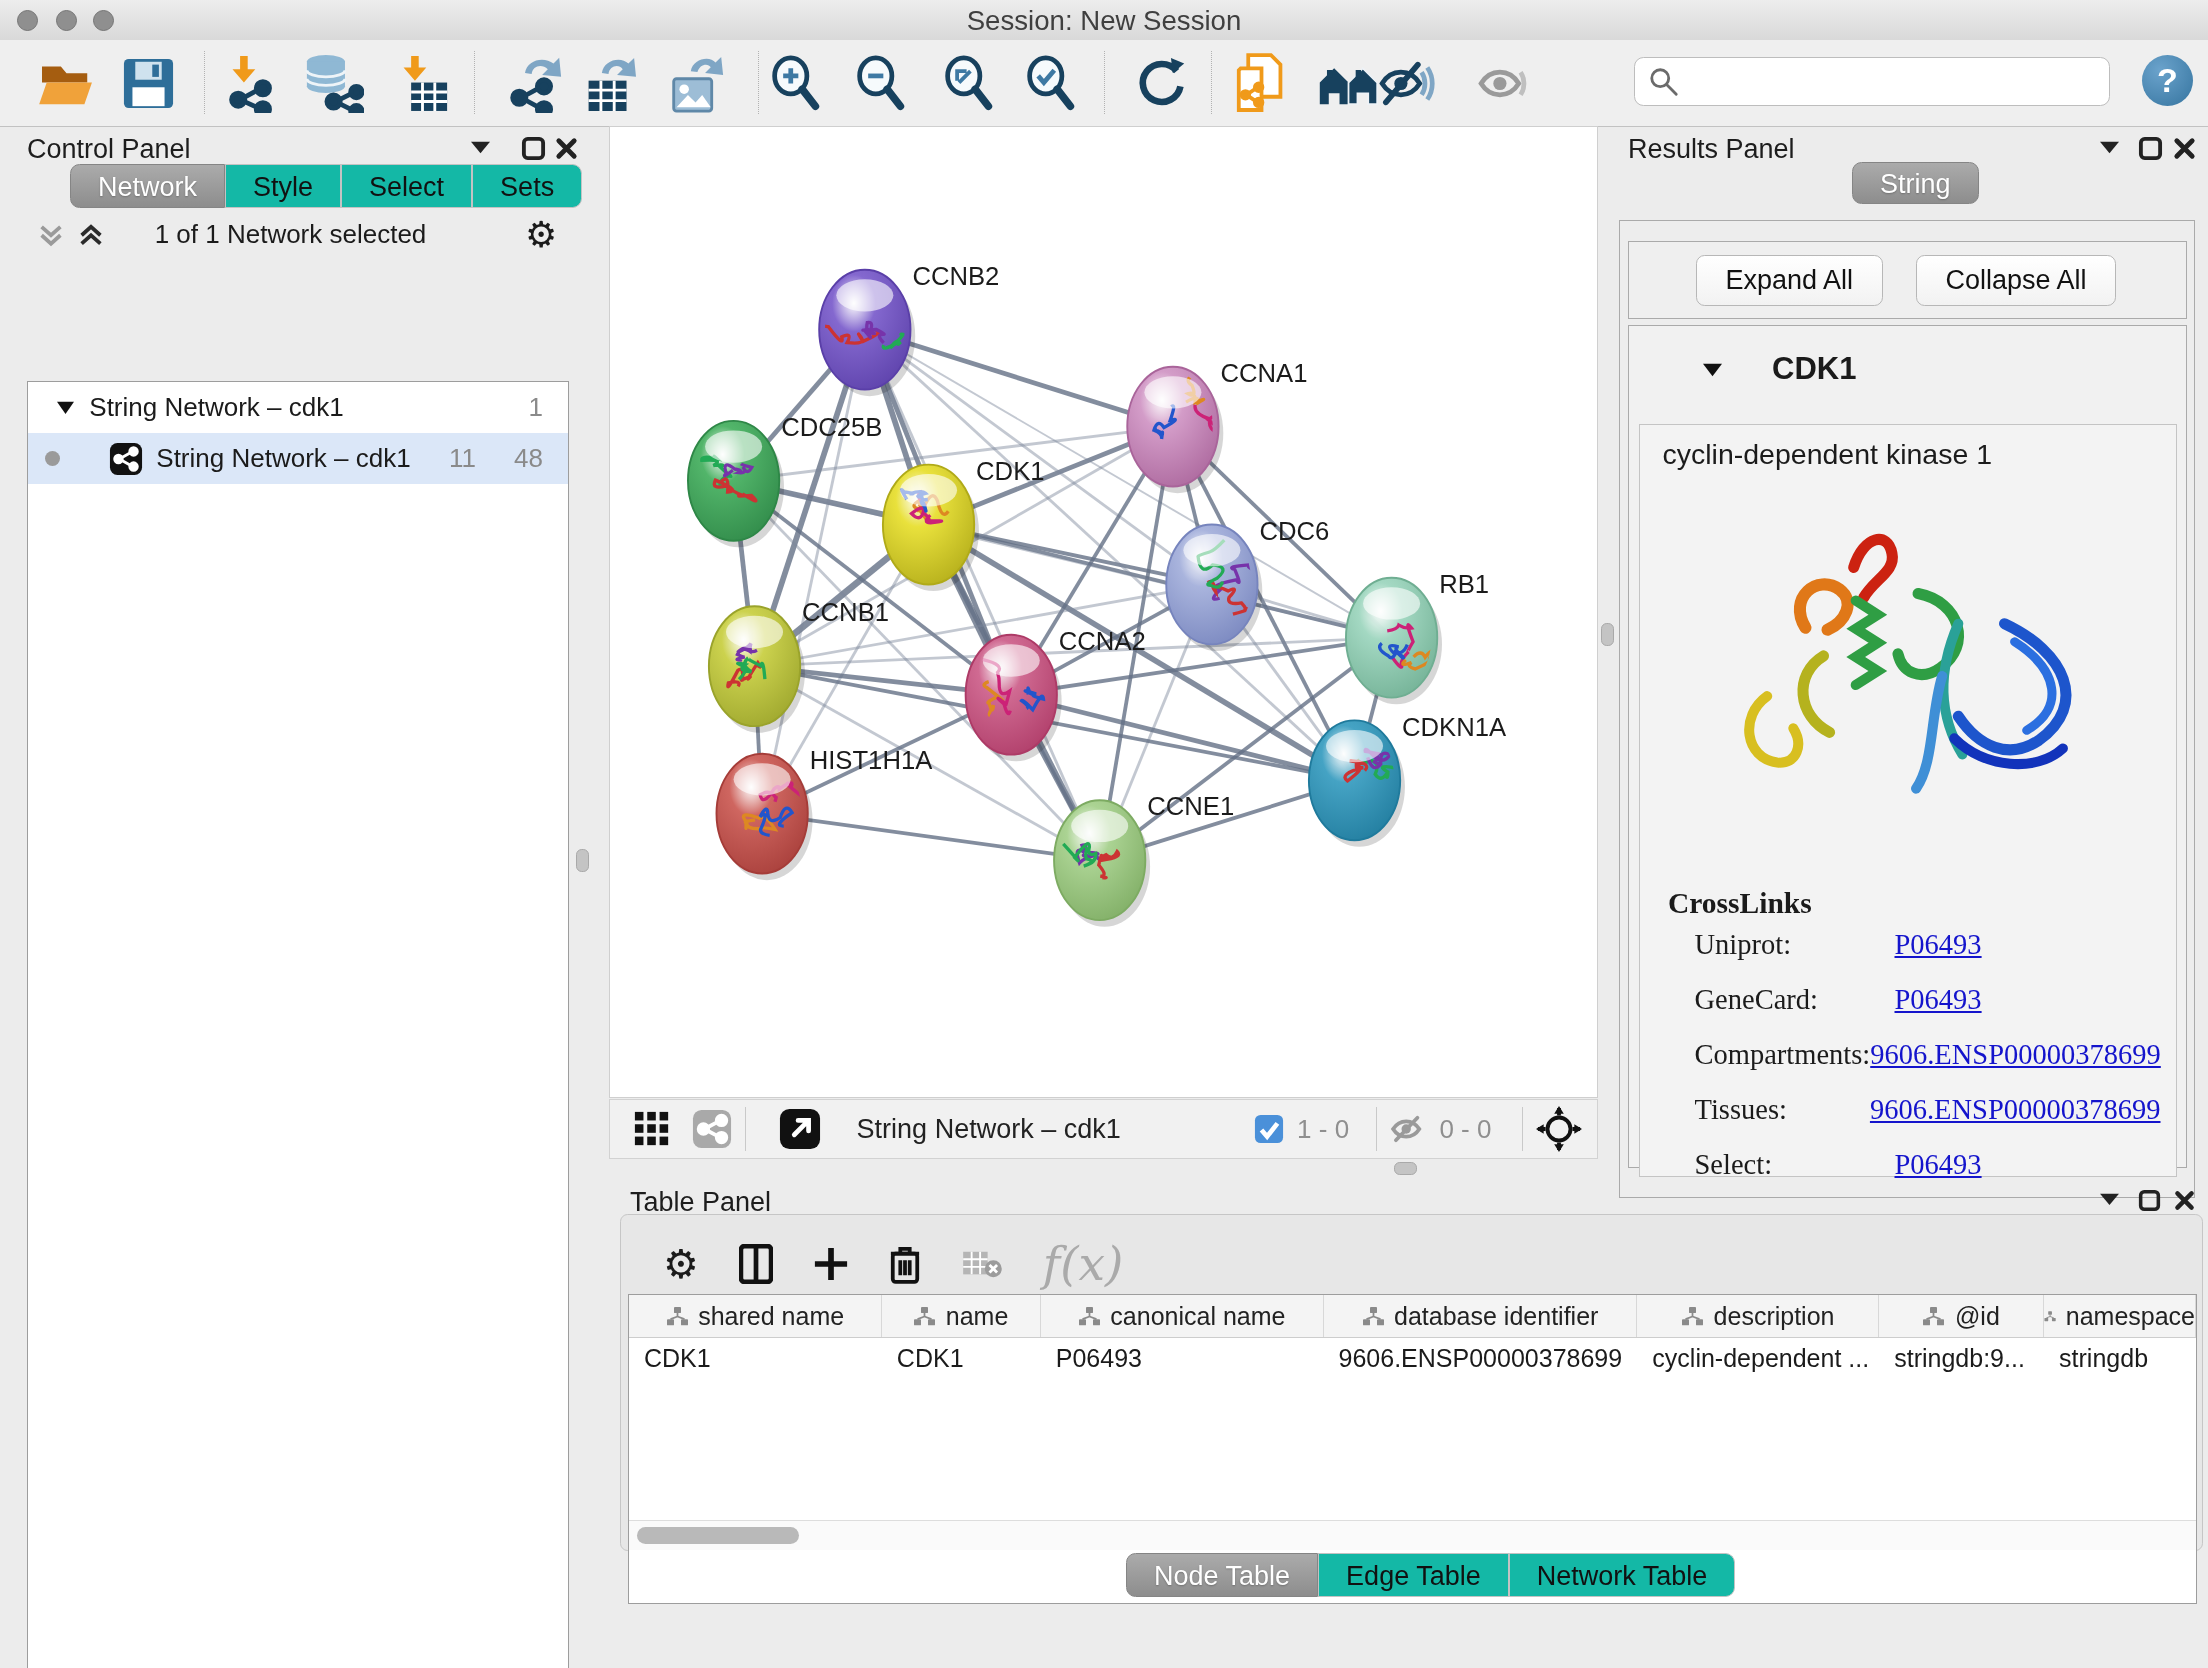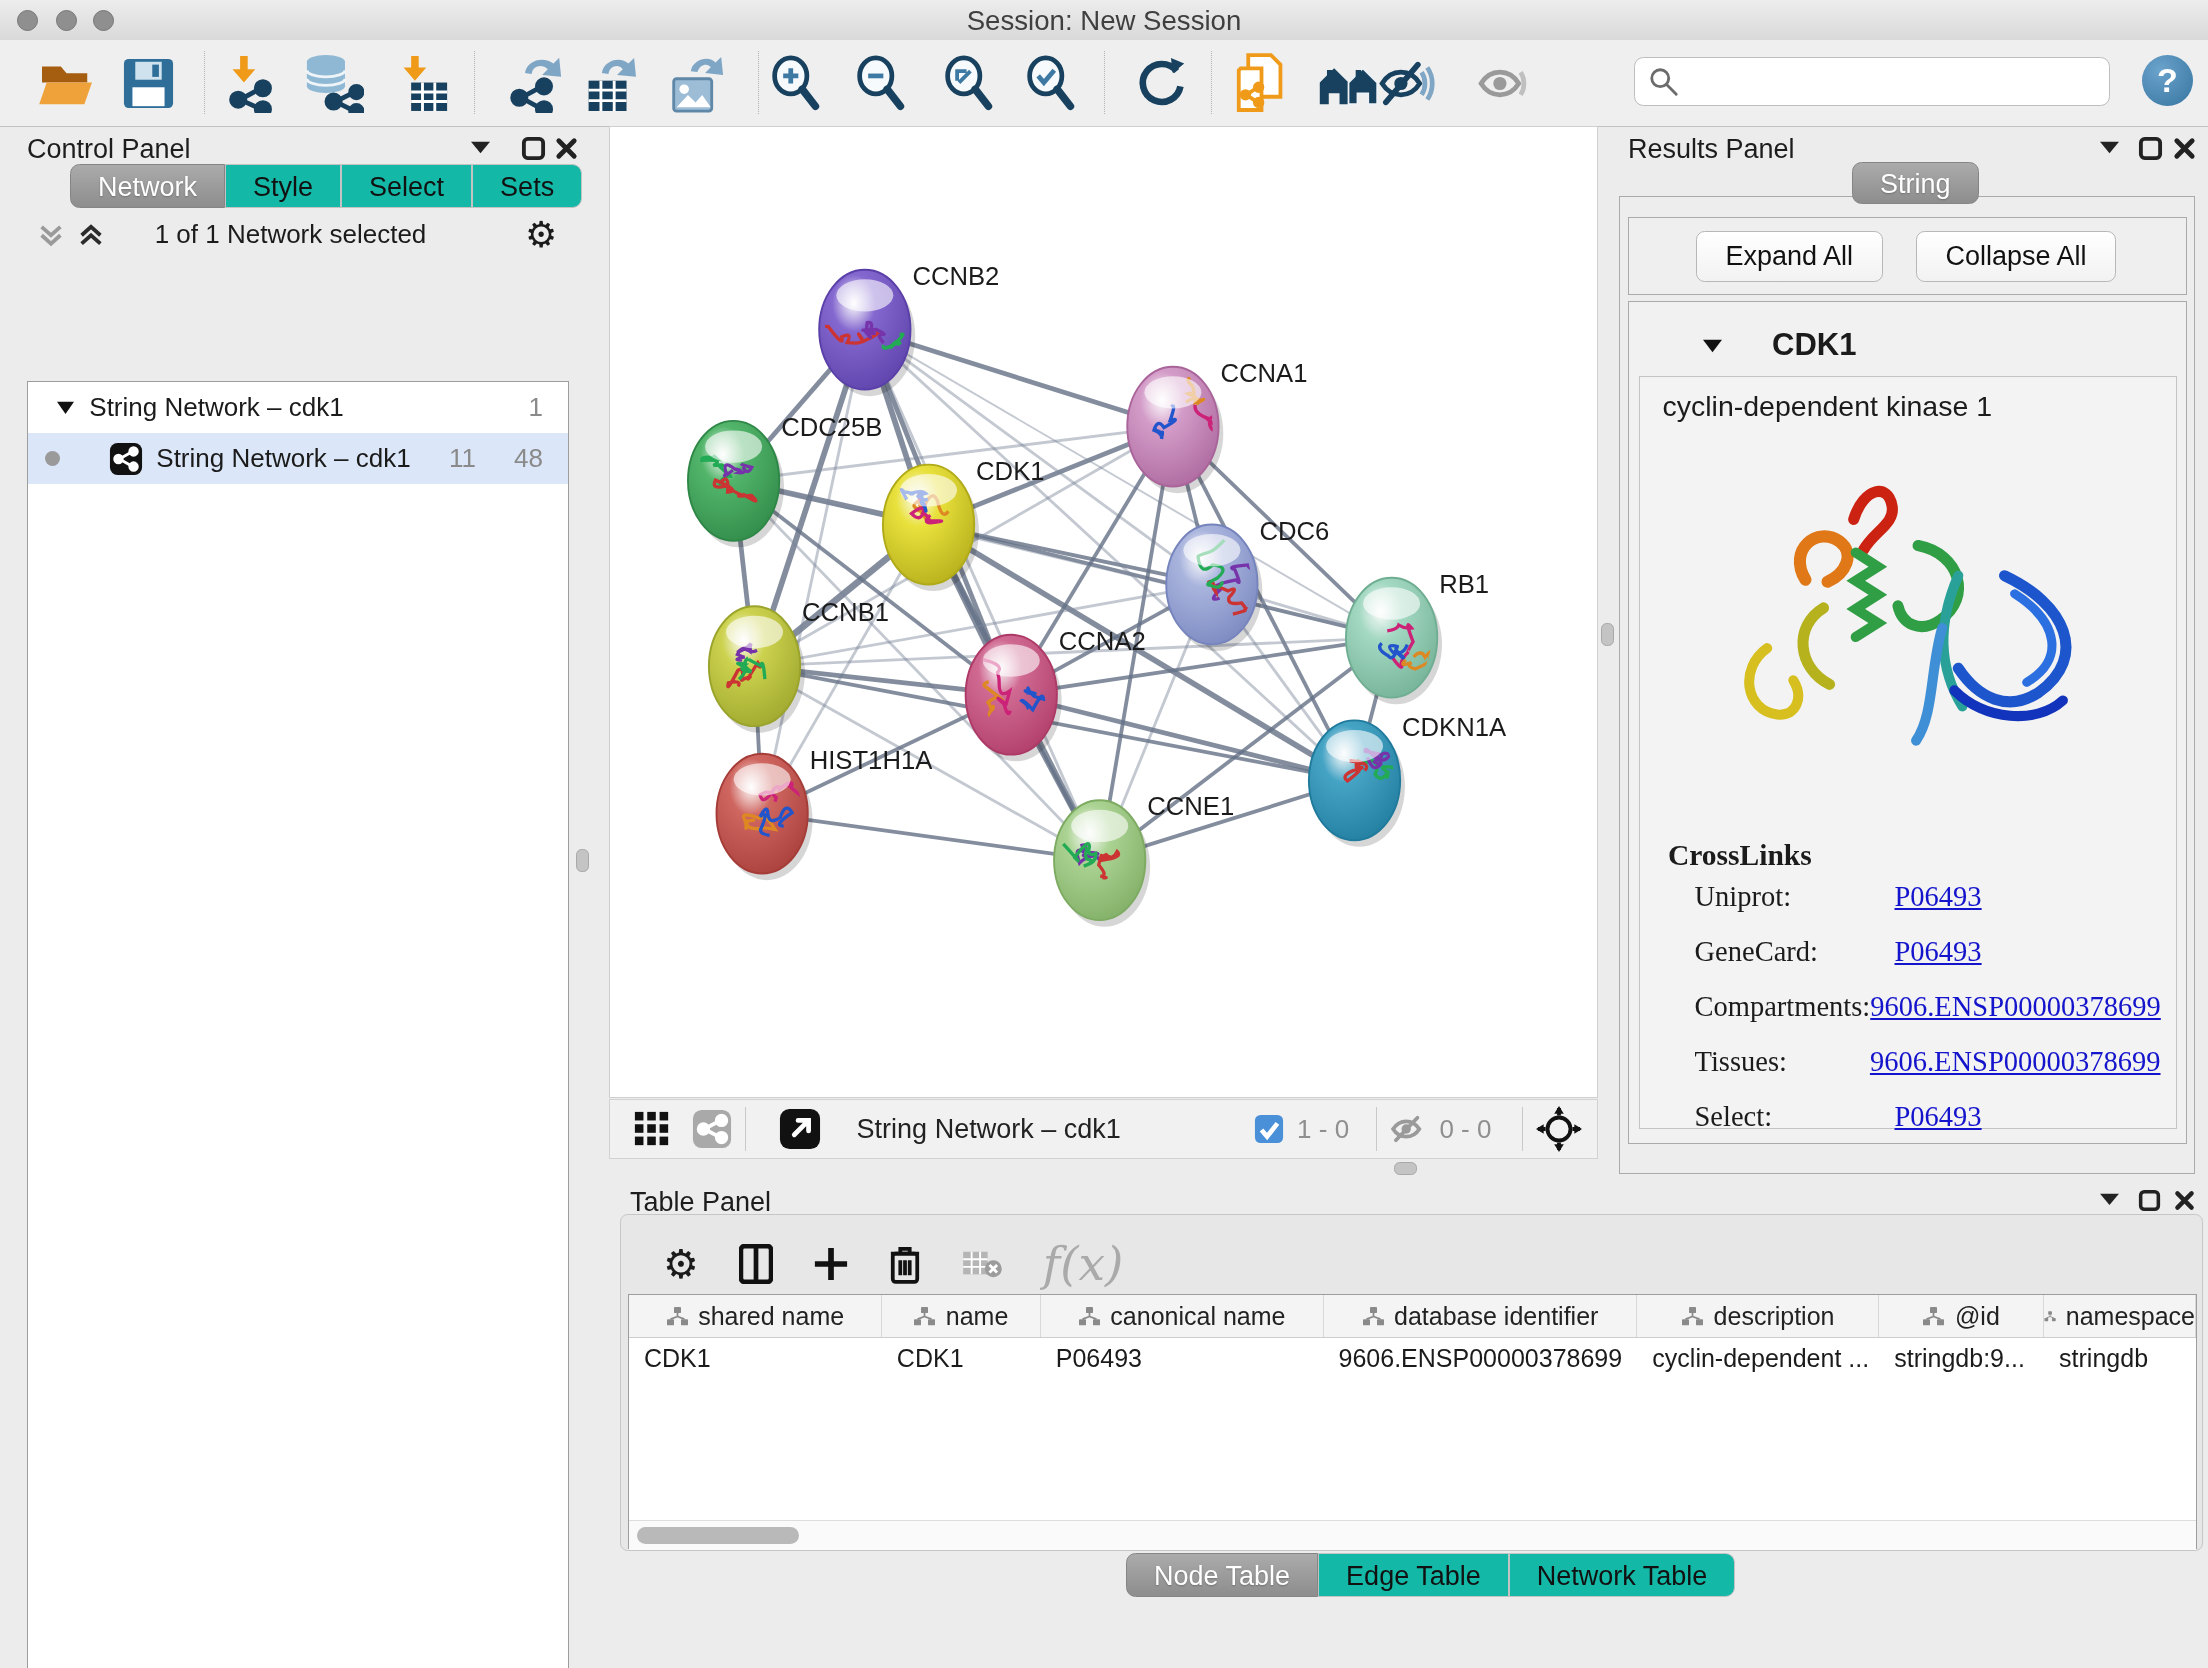--- a/index.html
+++ b/index.html
@@ -40,29 +40,29 @@
   .net-row{position:relative;width:100%;height:51px;display:flex;align-items:center;font-size:26px;}
   .net-row.selected{background:#dbe7f8;}
   .badge{color:#8a8a8a;font-size:26px;}
   
   .canvas{position:absolute;left:609px;top:126px;width:989px;height:972px;background:#fff;
     border:1px solid #cfcfcf;box-sizing:border-box;}
   .net-toolbar{position:absolute;left:609px;top:1099px;width:989px;height:60px;
     background:#f1f1f1;border:1px solid #d2d2d2;box-sizing:border-box;display:flex;align-items:center;}
   .nt-sep{width:0;height:44px;border-left:1px solid #c9c9c9;margin:0 13.3px;}
   
-  .rp-box{position:absolute;box-sizing:border-box;border:1px solid #aaa;background:#f0f0f0;}
+  .rp-box{position:absolute;box-sizing:border-box;border:1px solid #aaa;background:#f0f0f0;margin-top:24px;}
   .btn{display:inline-block;background:linear-gradient(#ffffff,#f2f2f2);border:1px solid #b7b7b7;
     border-radius:8.6px;font-size:27px;padding:0 28.5px;height:49px;line-height:49px;color:#111;}
   .serif{font-family:"Liberation Serif",serif;}
   .xlink{color:#1414cc;text-decoration:underline;font-family:"Liberation Serif",serif;}
   
   .tp-box{position:absolute;left:620px;top:1214px;width:1583px;height:337px;background:#e7e7e7;
     border:1px solid #c6c6c6;border-radius:7.6px;box-sizing:border-box;}
-  .tbl{position:absolute;left:628px;top:1294px;width:1569px;height:255px;background:#fff;
+  .tbl{position:absolute;left:628px;top:1294px;width:1569px;height:310px;background:#fff;
     border:1px solid #9d9d9d;box-sizing:border-box;overflow:hidden;}
   .tbl-headrow{display:flex;height:42px;background:#f4f4f4;border-bottom:1px solid #cdcdcd;}
   .tbl-h{display:flex;align-items:center;justify-content:center;gap:9.5px;font-size:25px;
     color:#222;border-right:1px solid #d8d8d8;box-sizing:border-box;overflow:hidden;white-space:nowrap;}
   .tbl-row{display:flex;height:40px;}
   .tbl-c{font-size:25px;padding-left:15px;display:flex;align-items:center;box-sizing:border-box;
     overflow:hidden;white-space:nowrap;}
   .hscroll{position:absolute;left:629px;top:1520px;width:1567px;height:28.5px;background:#fafafa;
     border-top:1px solid #ddd;}
   .hthumb{position:absolute;left:7.6px;top:5.7px;width:162px;height:17px;border-radius:8.6px;background:#b9b9b9;}

